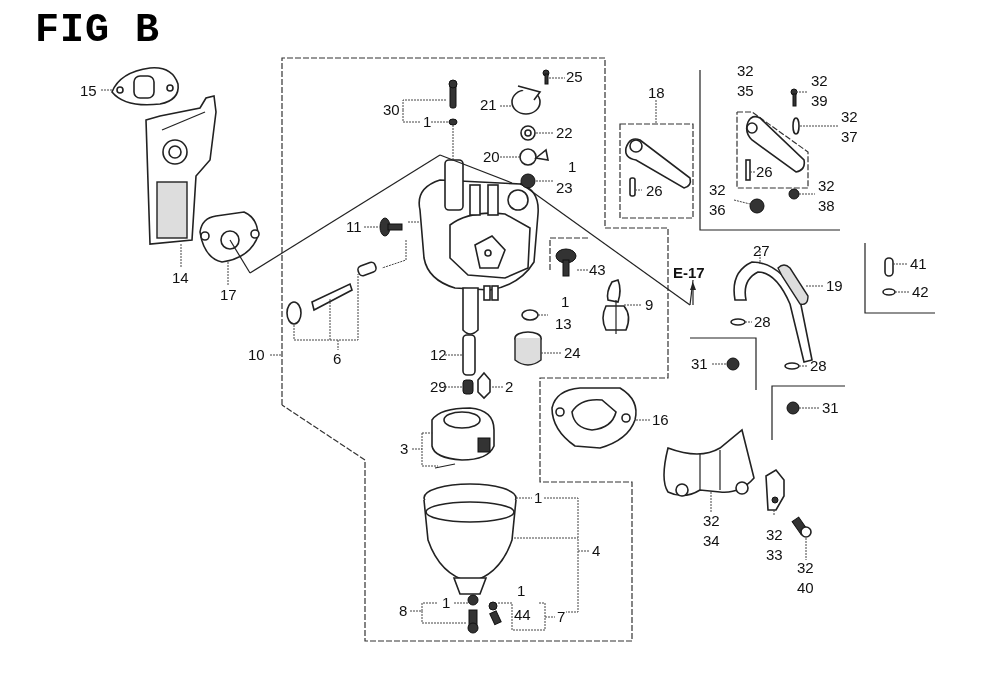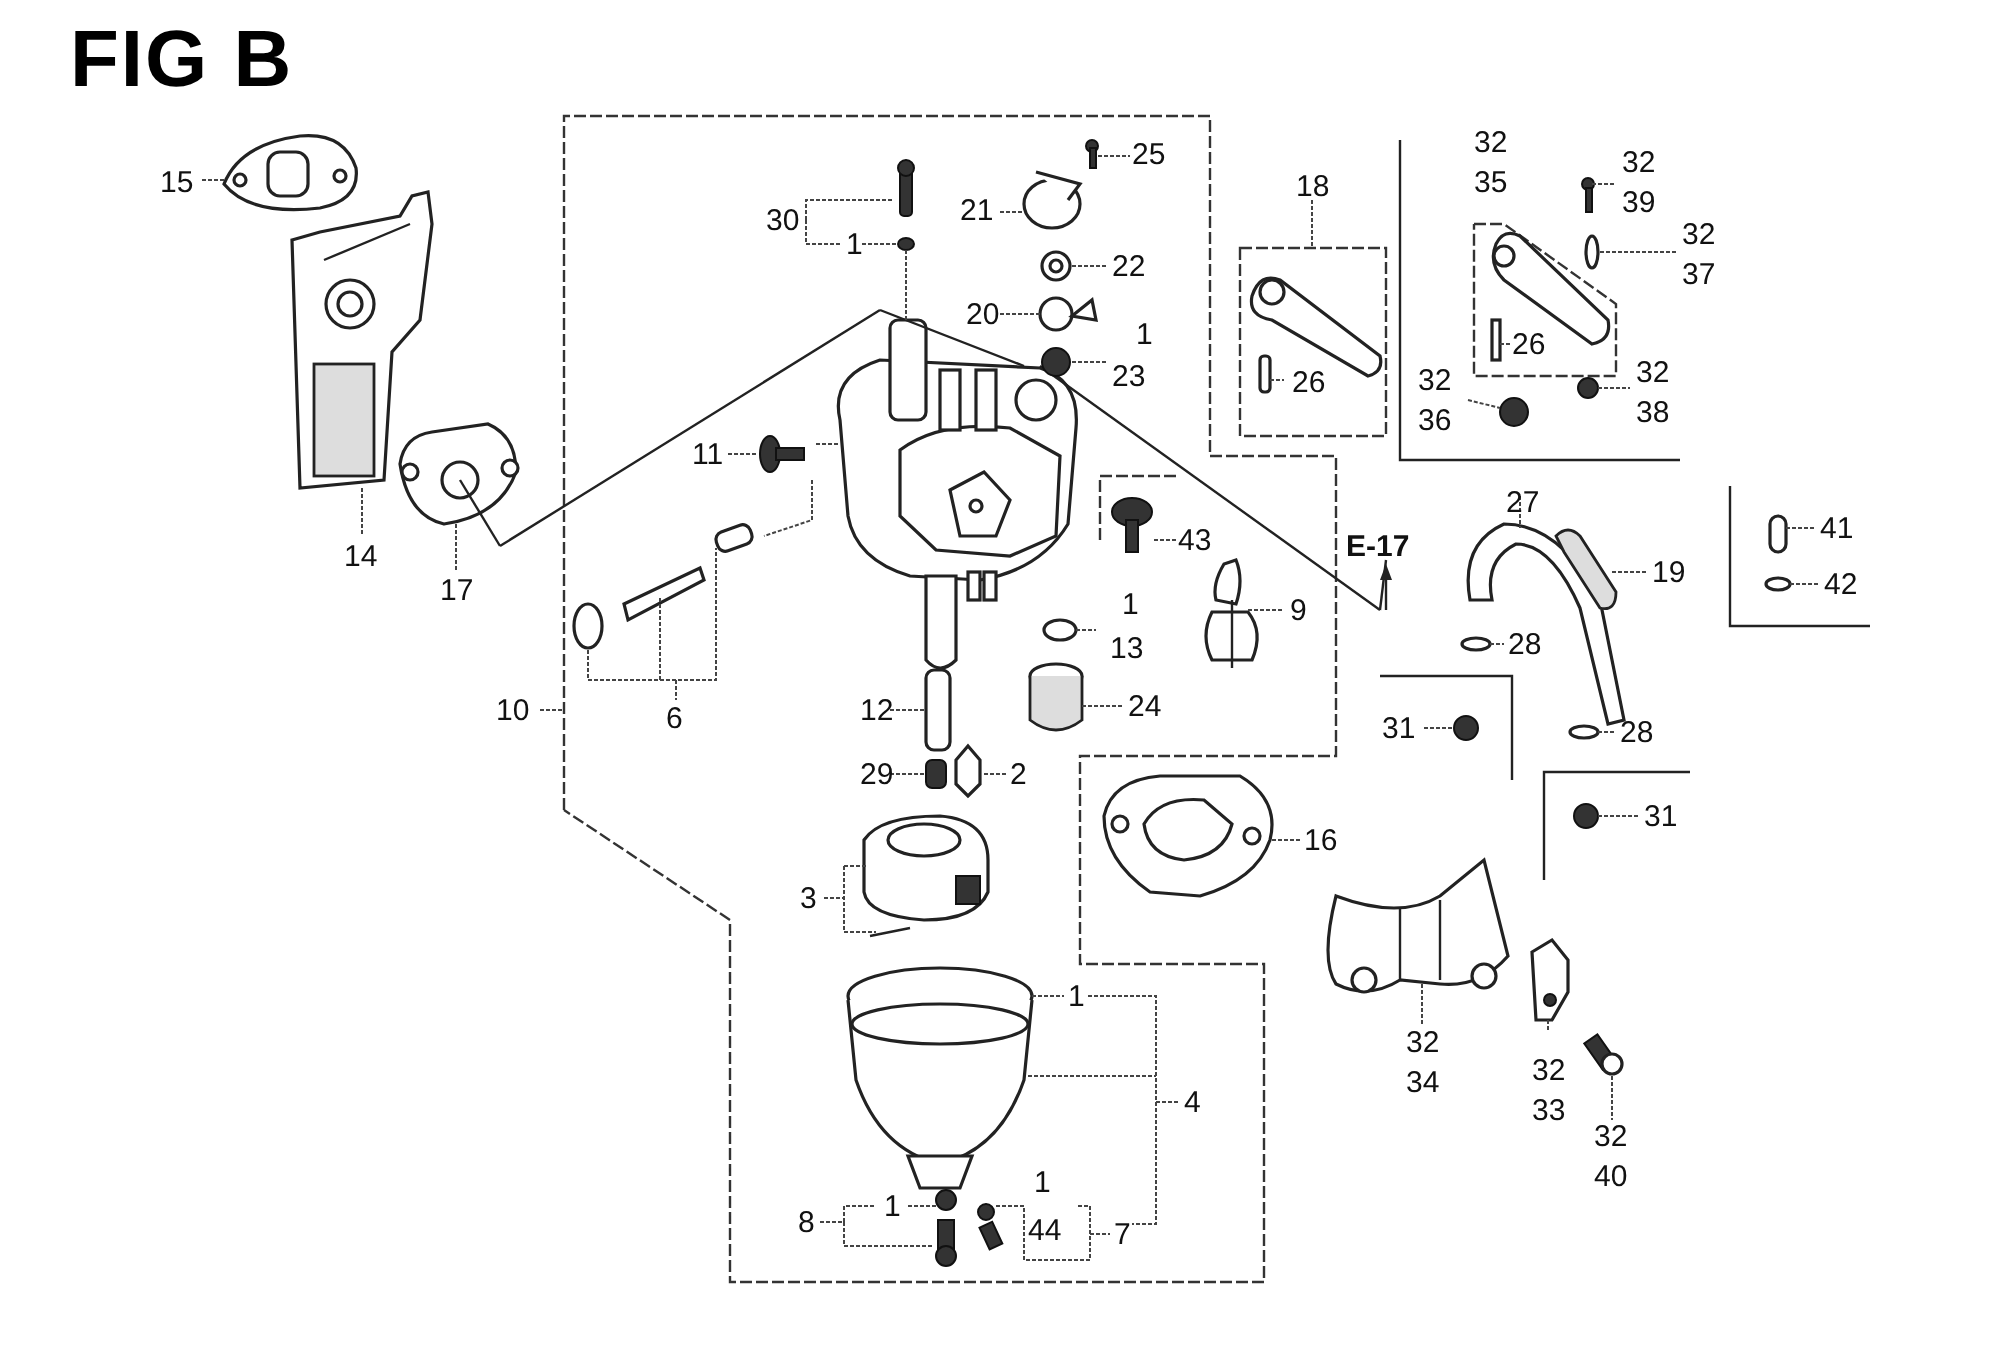--- a/index.html
+++ b/index.html
@@ -1,19 +1,19 @@
 <!DOCTYPE html>
 <html><head>
 <meta charset="utf-8">
 <style>
   html, body { margin:0; padding:0; background:#ffffff; }
   body { width:1000px; height:685px; position:relative; overflow:hidden;
          font-family:"Liberation Sans", sans-serif; color:#111; }
   #fig-title { position:absolute; left:35px; top:8px; font-size:40px; font-weight:bold;
-               letter-spacing:1px; color:#000; font-family:Liberation Sans, sans-serif; }
+               letter-spacing:1px; color:#000; font-family:Liberation Mono, monospace; }
   svg#diagram { position:absolute; left:0; top:0; }
   .lbl { font-family:"Liberation Sans Narrow","Liberation Sans", sans-serif; font-size:15px; fill:#111; }
   .ref { font-family:"Liberation Sans", sans-serif; font-size:15px; font-weight:bold; fill:#111; }
   .part { fill:#fff; stroke:#222; stroke-width:1.6; }
   .partd { fill:#ddd; stroke:#222; stroke-width:1.4; }
   .dark { fill:#333; stroke:#111; stroke-width:1; }
   .box { fill:none; stroke:#333; stroke-width:1.2; stroke-dasharray:6 2; }
   .solid { fill:none; stroke:#222; stroke-width:1.2; }
   .lead { fill:none; stroke:#444; stroke-width:1; stroke-dasharray:2 1; }
 </style>

